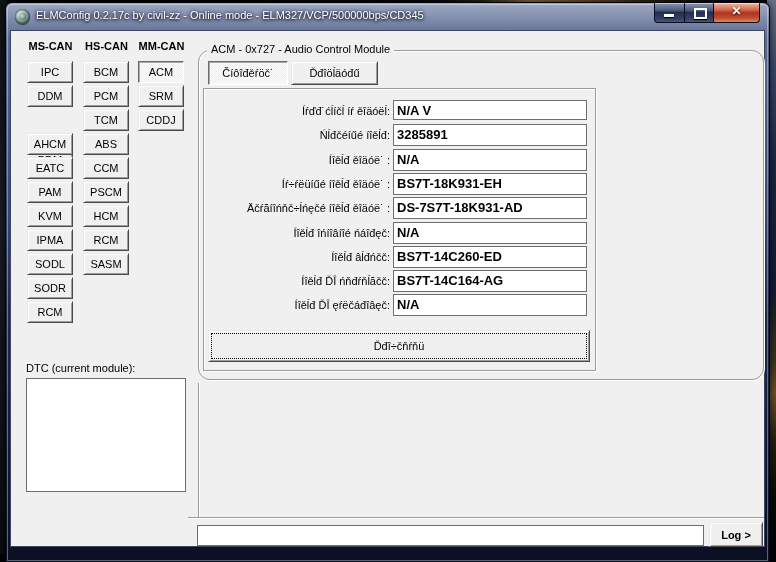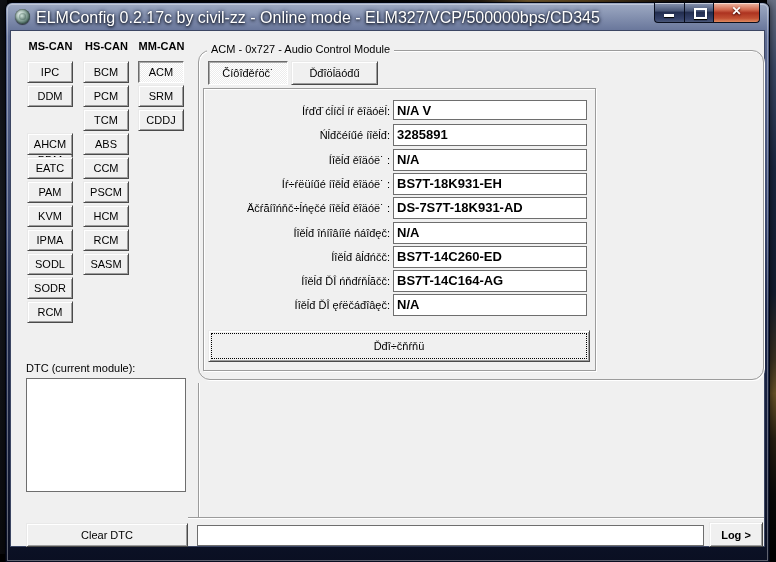--- a/index.html
+++ b/index.html
@@ -42,21 +42,21 @@
   .app-icon{
     position:absolute;left:9px;top:6px;width:15px;height:15px;border-radius:50%;
     background:radial-gradient(circle at 35% 35%,#e8f0ee 0%,#9fb8ae 35%,#4f6f66 70%,#223832 100%);
     box-shadow:inset 0 0 2px #0c1512,0 1px 1px rgba(0,0,0,.6);
   }
   .app-icon::after{
     content:"";position:absolute;left:4px;top:4px;width:7px;height:7px;border-radius:50%;
     background:radial-gradient(circle at 40% 40%,#cfe3da,#36544b);
   }
   .title-text{
-    position:absolute;left:30px;top:6px;font-size:16px;color:#fff;white-space:nowrap;
+    position:absolute;left:30px;top:6px;font-size:11px;color:#fff;white-space:nowrap;
     text-shadow:0 1px 3px #000,0 0 4px rgba(0,20,60,.9);
     text-align:right;
   }
   .caption-buttons{position:absolute;top:0;right:9px;height:20px;display:flex;}
   .cap-btn{
     position:relative;height:19px;border:1px solid #0a0f1e;border-top:none;
     background:linear-gradient(180deg,#8b97b2 0%,#4b5878 40%,#232e50 50%,#35426a 85%,#4b5878 100%);
     box-shadow:inset 0 1px 0 rgba(255,255,255,.5);
   }
   .cap-btn.min{width:29px;border-radius:0 0 0 4px;border-right:none;}
@@ -188,21 +188,20 @@
             <div class="btn" style="left: 0px; top: 78px; width: 46px; height: 22px;">CDDJ</div>
           </div>
         </div>
 
 
       <div class="dtc-label" style="left:15px;top:331px;">DTC (current module):</div>
 
       <div class="sunkenbox" style="left:15px;top:347px;width:160px;height:114px;"></div>
 
 
-      <div class="btn" style="left:15px;top:492px;width:162px;height:24px;">Clear DTC</div>
 
       <div class="groupbox" style="left:187px;top:19px;width:566px;height:330px;border-radius:12px;">
         <span class="groupbox-legend">ACM - 0x727 - Audio Control Module</span>
       </div>
 
       <div class="btn pressed" style="left:197px;top:30px;width:80px;height:24px;">Číôîđěŕöč˙</div>
       <div class="btn" style="left:280px;top:30px;width:87px;height:24px;">Ďđîöĺäóđű</div>
 
       <div class="inner-panel" style="left:192px;top:57px;width:393px;height:283px;"></div>
 

